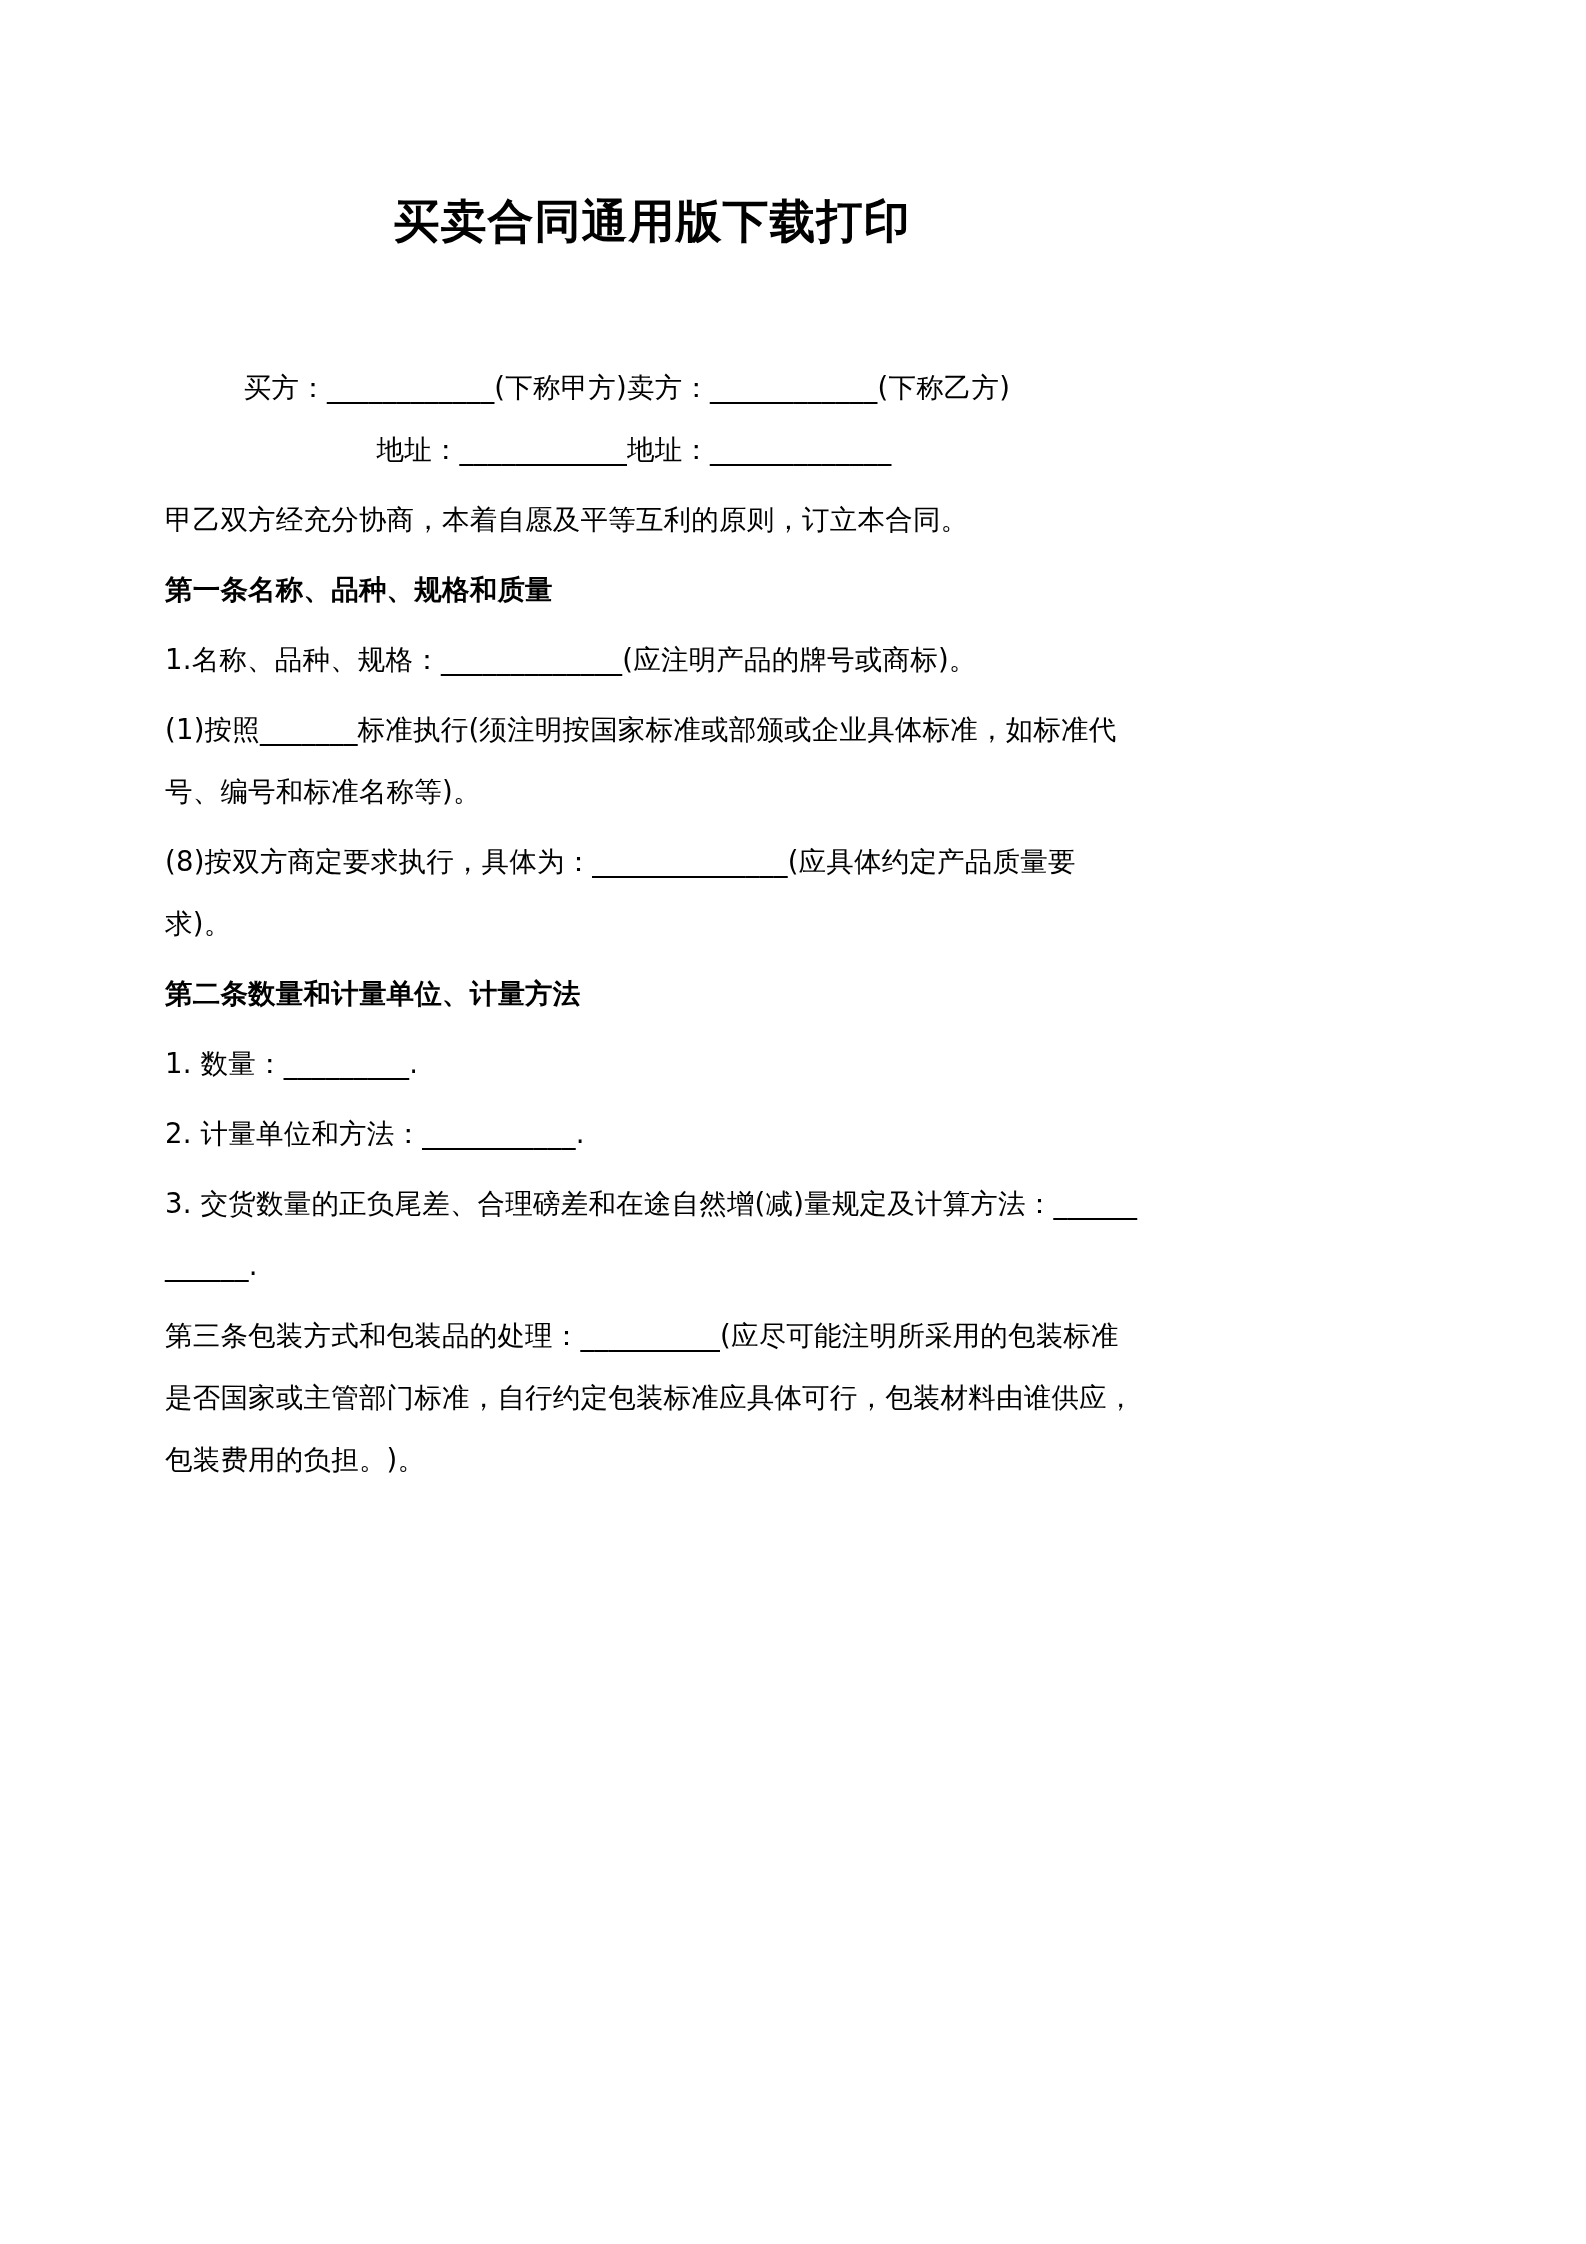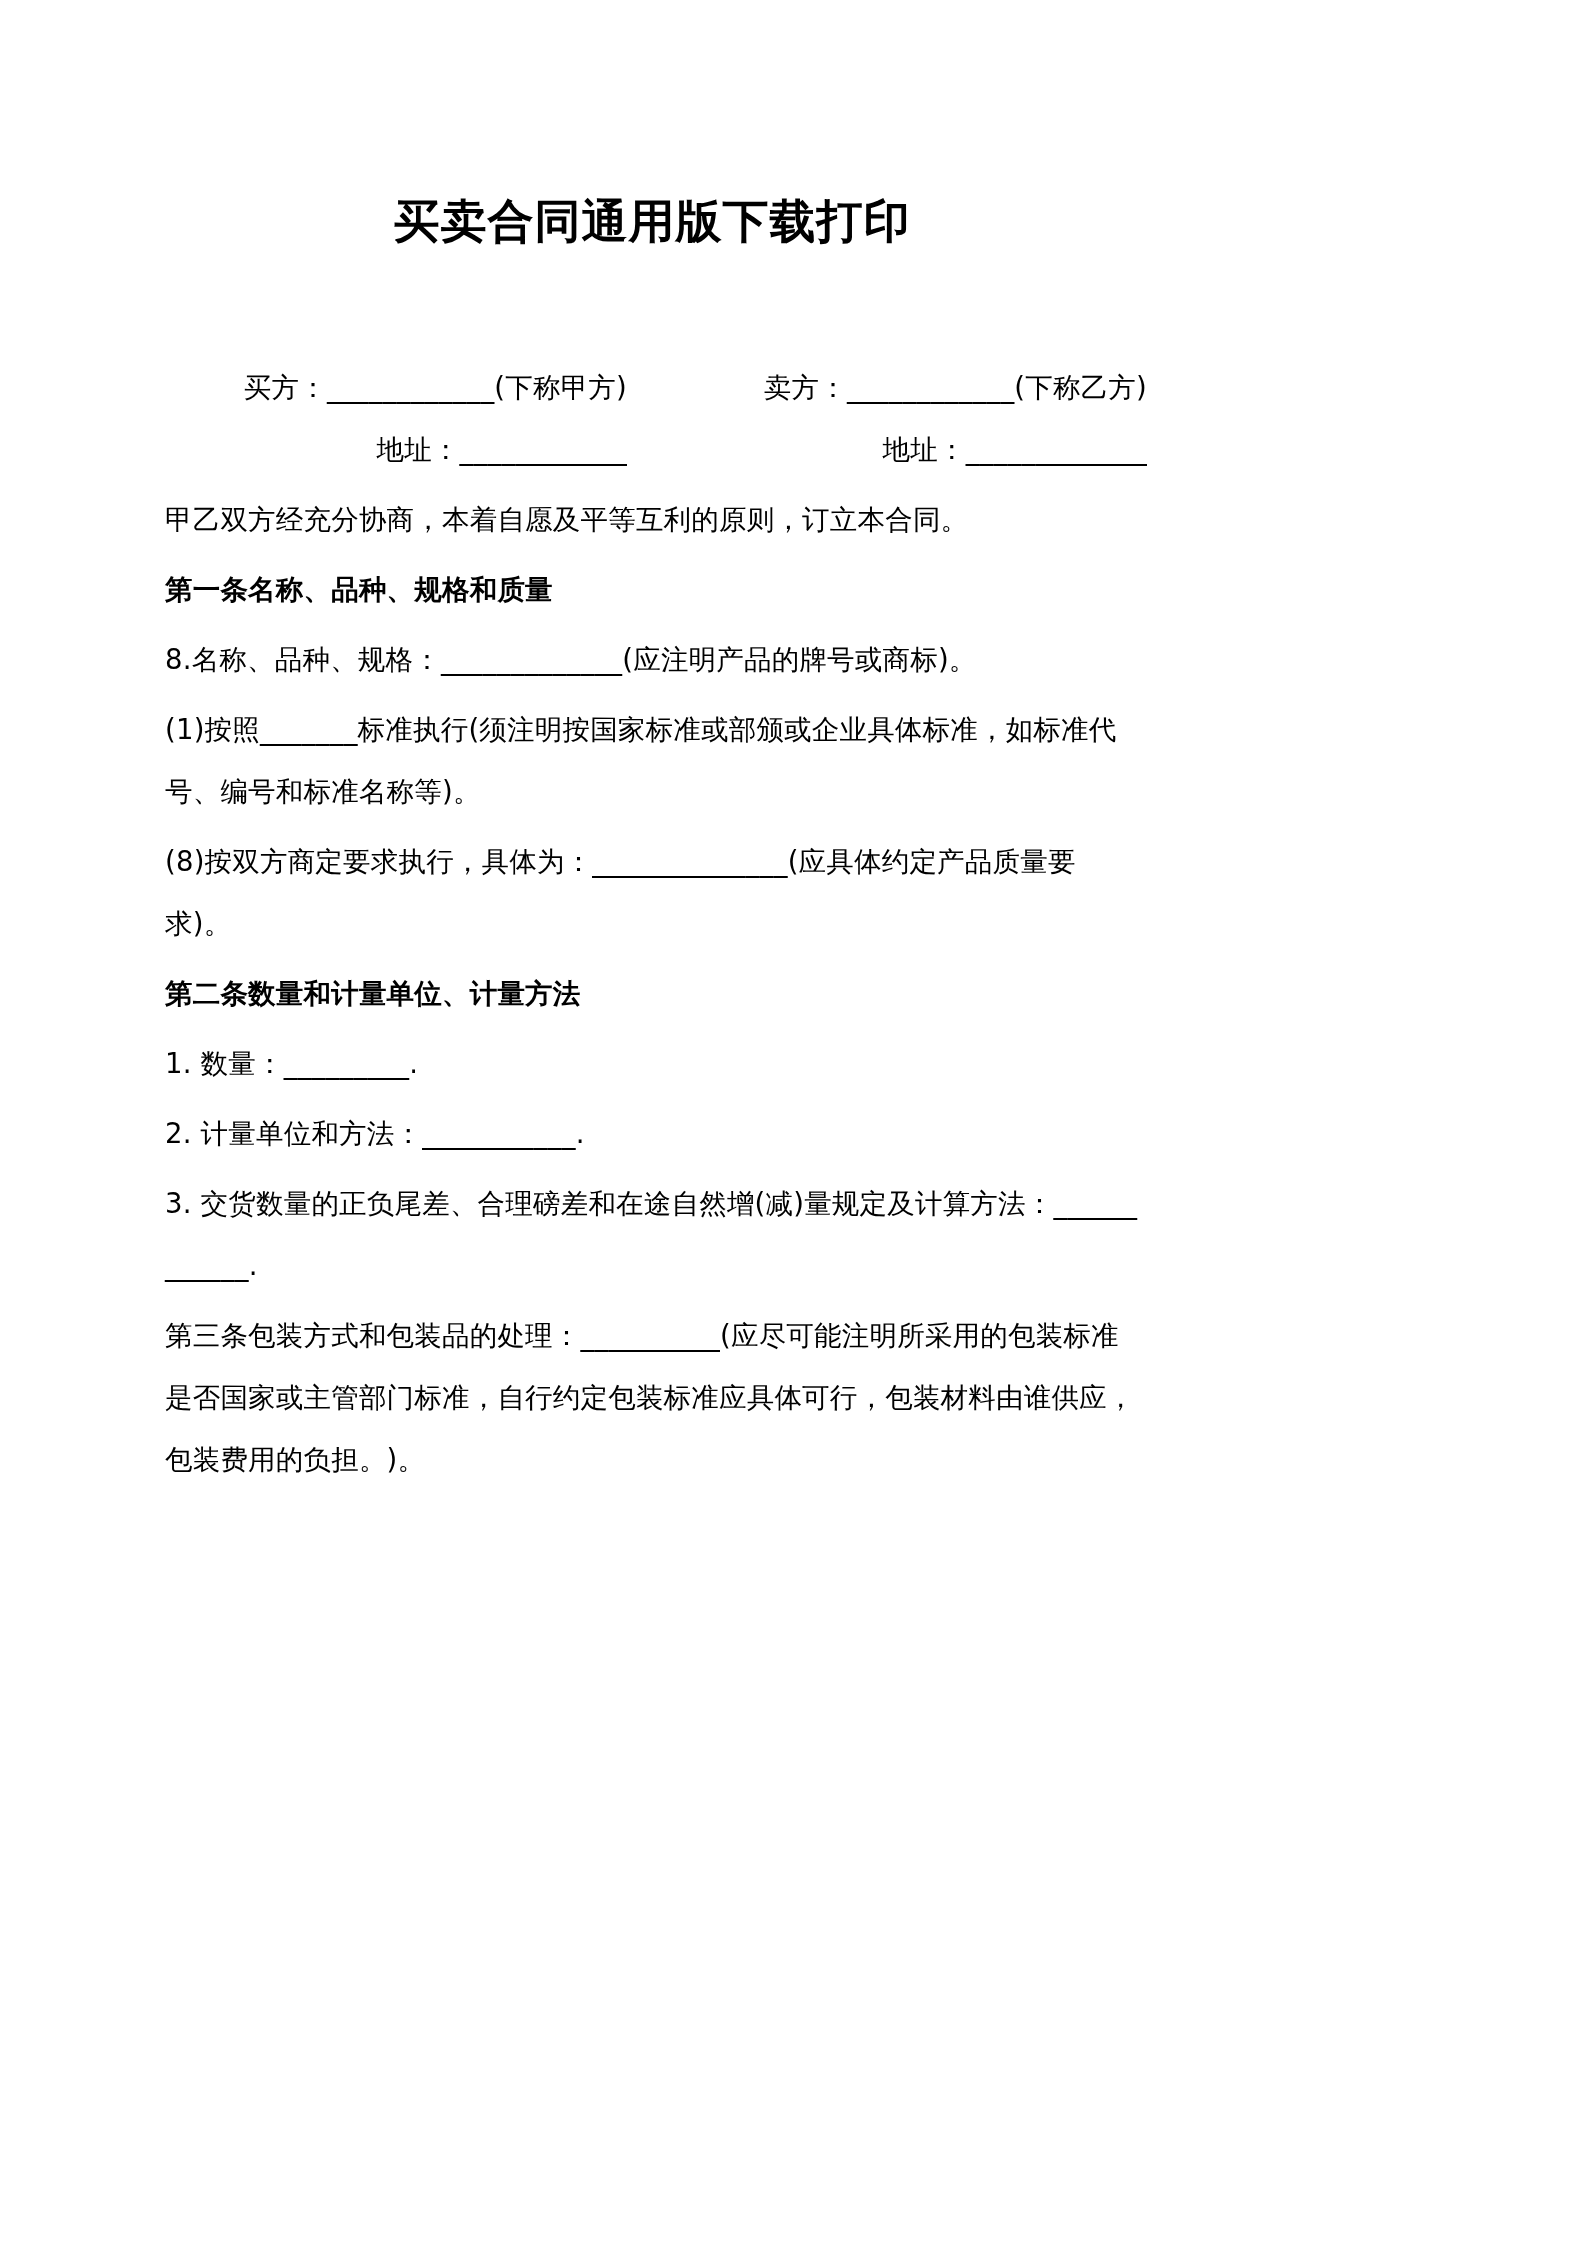--- a/index.html
+++ b/index.html
@@ -58,21 +58,20 @@
     line-height: 62px;
     letter-spacing: 0.2px;
   }
   .two-col .col-a {
     width: 470px;
     flex: 0 0 470px;
     text-align: right;
   }
   .two-col .col-b {
     flex: 1 1 auto;
-    text-align: right;
   }
 </style>
 </head>
 <body>
 
 <div class="page">
 
   <h1 class="doc-title">买卖合同通用版下载打印</h1>
 
   <div class="body-block">
@@ -82,21 +81,21 @@
       <div class="col-b">卖方：____________(下称乙方)</div>
     </div>
 
     <div class="two-col">
       <div class="col-a">地址：____________</div>
       <div class="col-b">地址：_____________</div>
     </div>
 
     <p class="para">甲乙双方经充分协商，本着自愿及平等互利的原则，订立本合同。</p>
     <p class="para bold">第一条名称、品种、规格和质量</p>
-    <p class="para">8.名称、品种、规格：_____________(应注明产品的牌号或商标)。</p>
+    <p class="para">1.名称、品种、规格：_____________(应注明产品的牌号或商标)。</p>
     <p class="para">(1)按照_______标准执行(须注明按国家标准或部颁或企业具体标准，如标准代号、编号和标准名称等)。</p>
     <p class="para">(8)按双方商定要求执行，具体为：______________(应具体约定产品质量要求)。</p>
     <p class="para bold">第二条数量和计量单位、计量方法</p>
     <p class="para">1. 数量：_________.</p>
     <p class="para">2. 计量单位和方法：___________.</p>
     <p class="para">3. 交货数量的正负尾差、合理磅差和在途自然增(减)量规定及计算方法：____________.</p>
     <p class="para">第三条包装方式和包装品的处理：__________(应尽可能注明所采用的包装标准是否国家或主管部门标准，自行约定包装标准应具体可行，包装材料由谁供应，包装费用的负担。)。</p>
 
   </div>
 </div>

